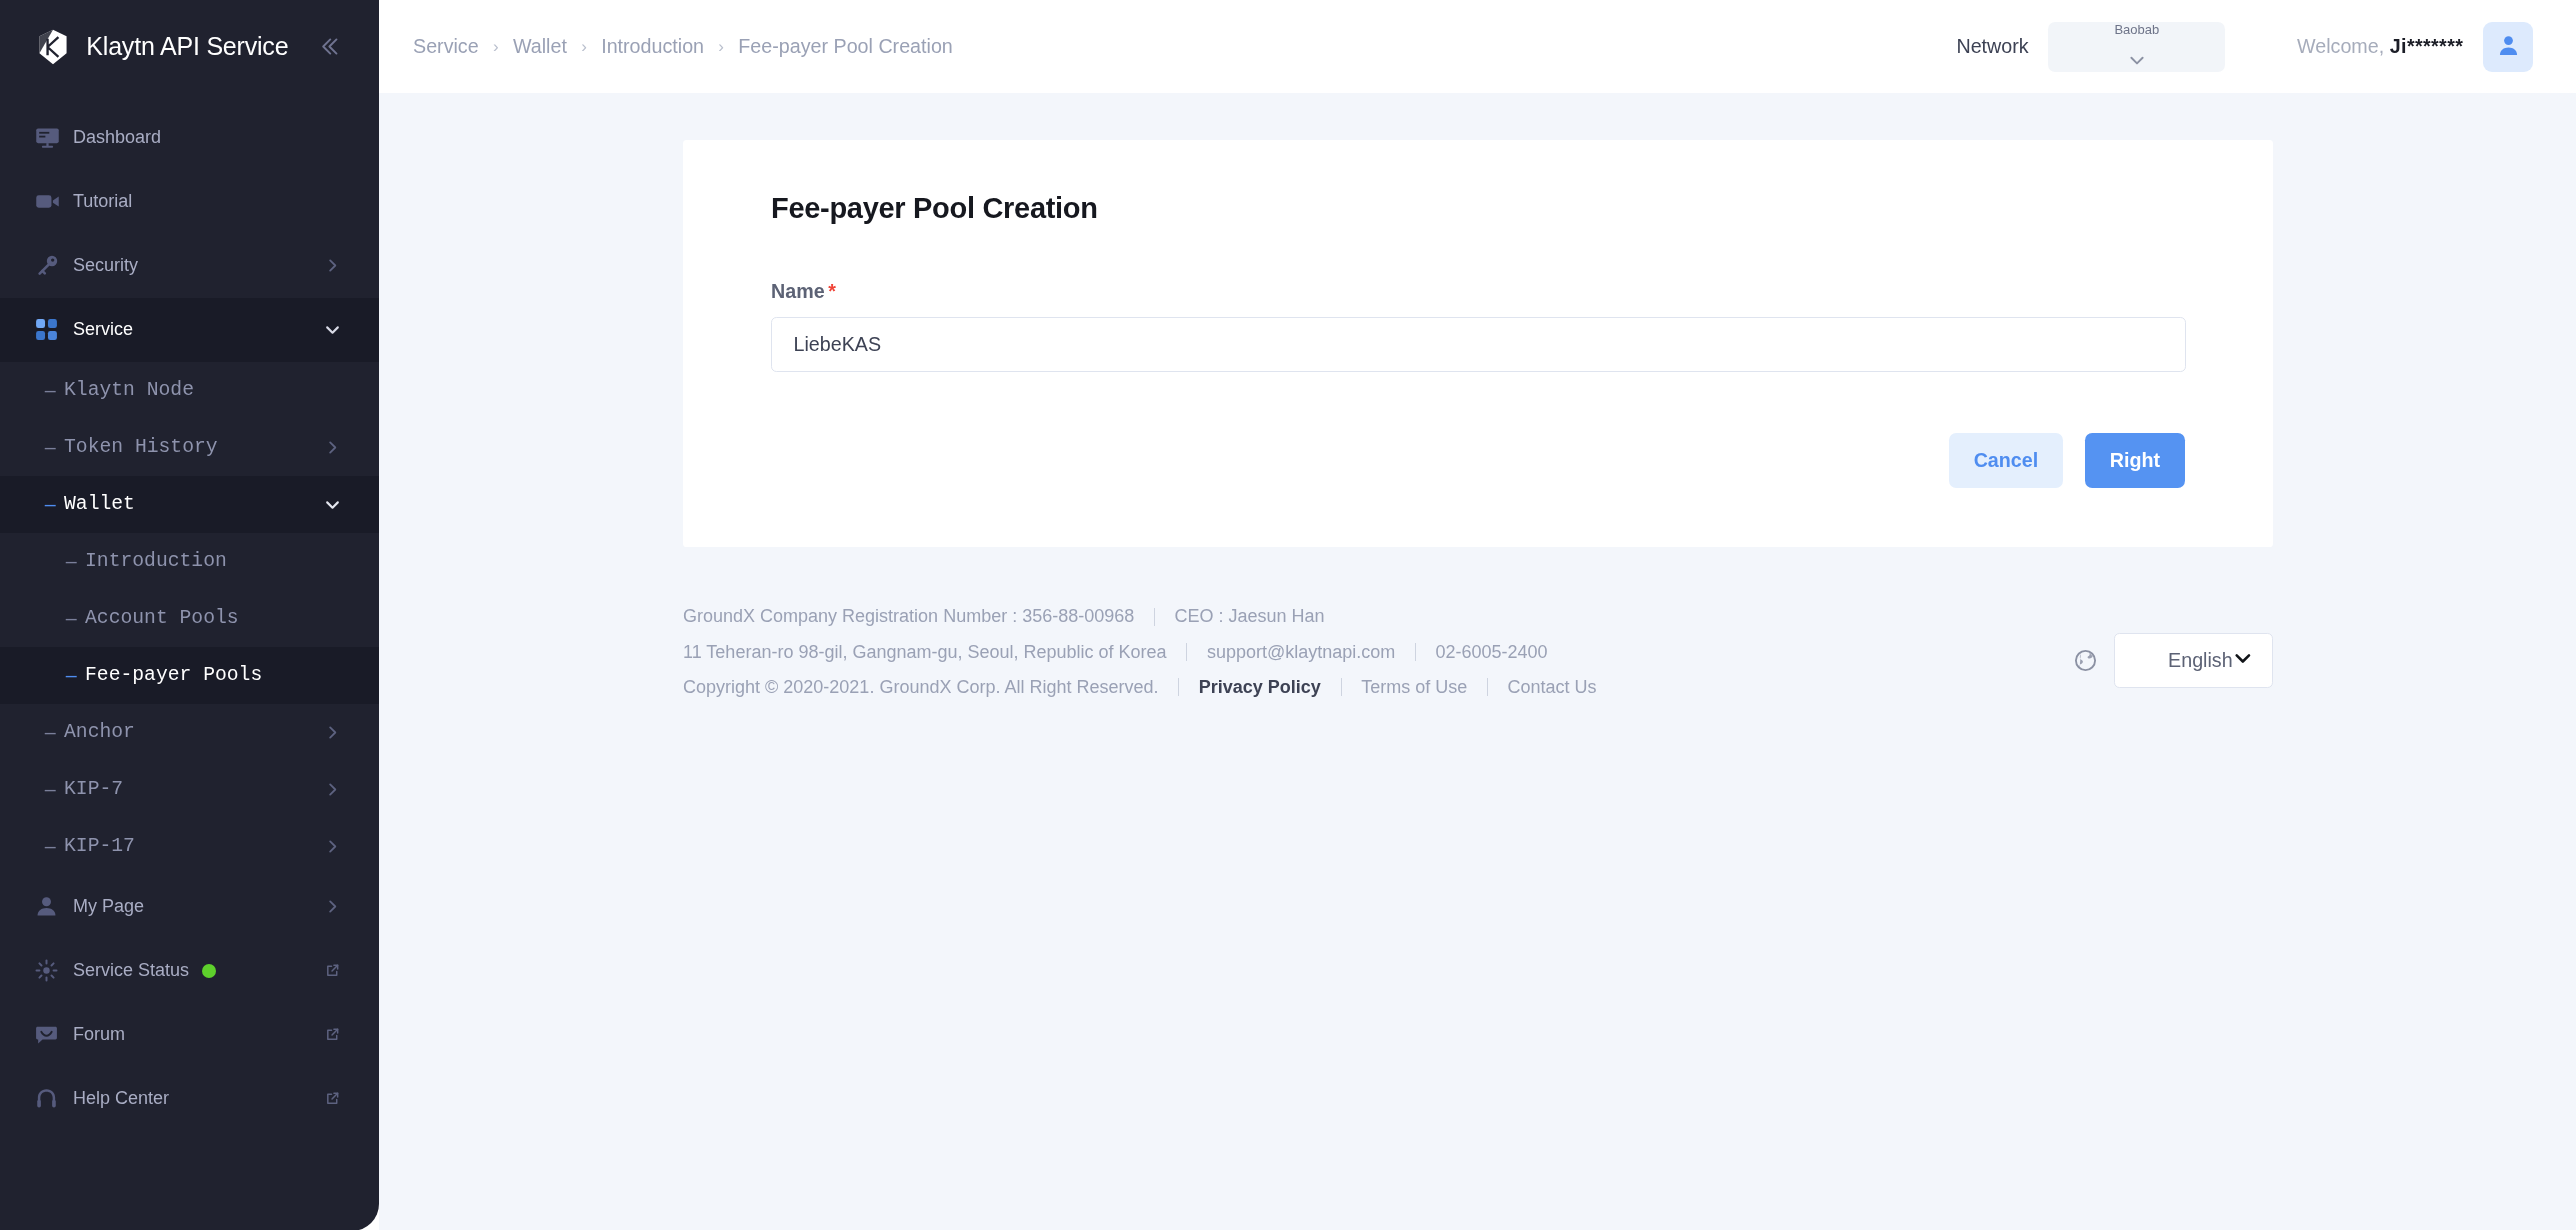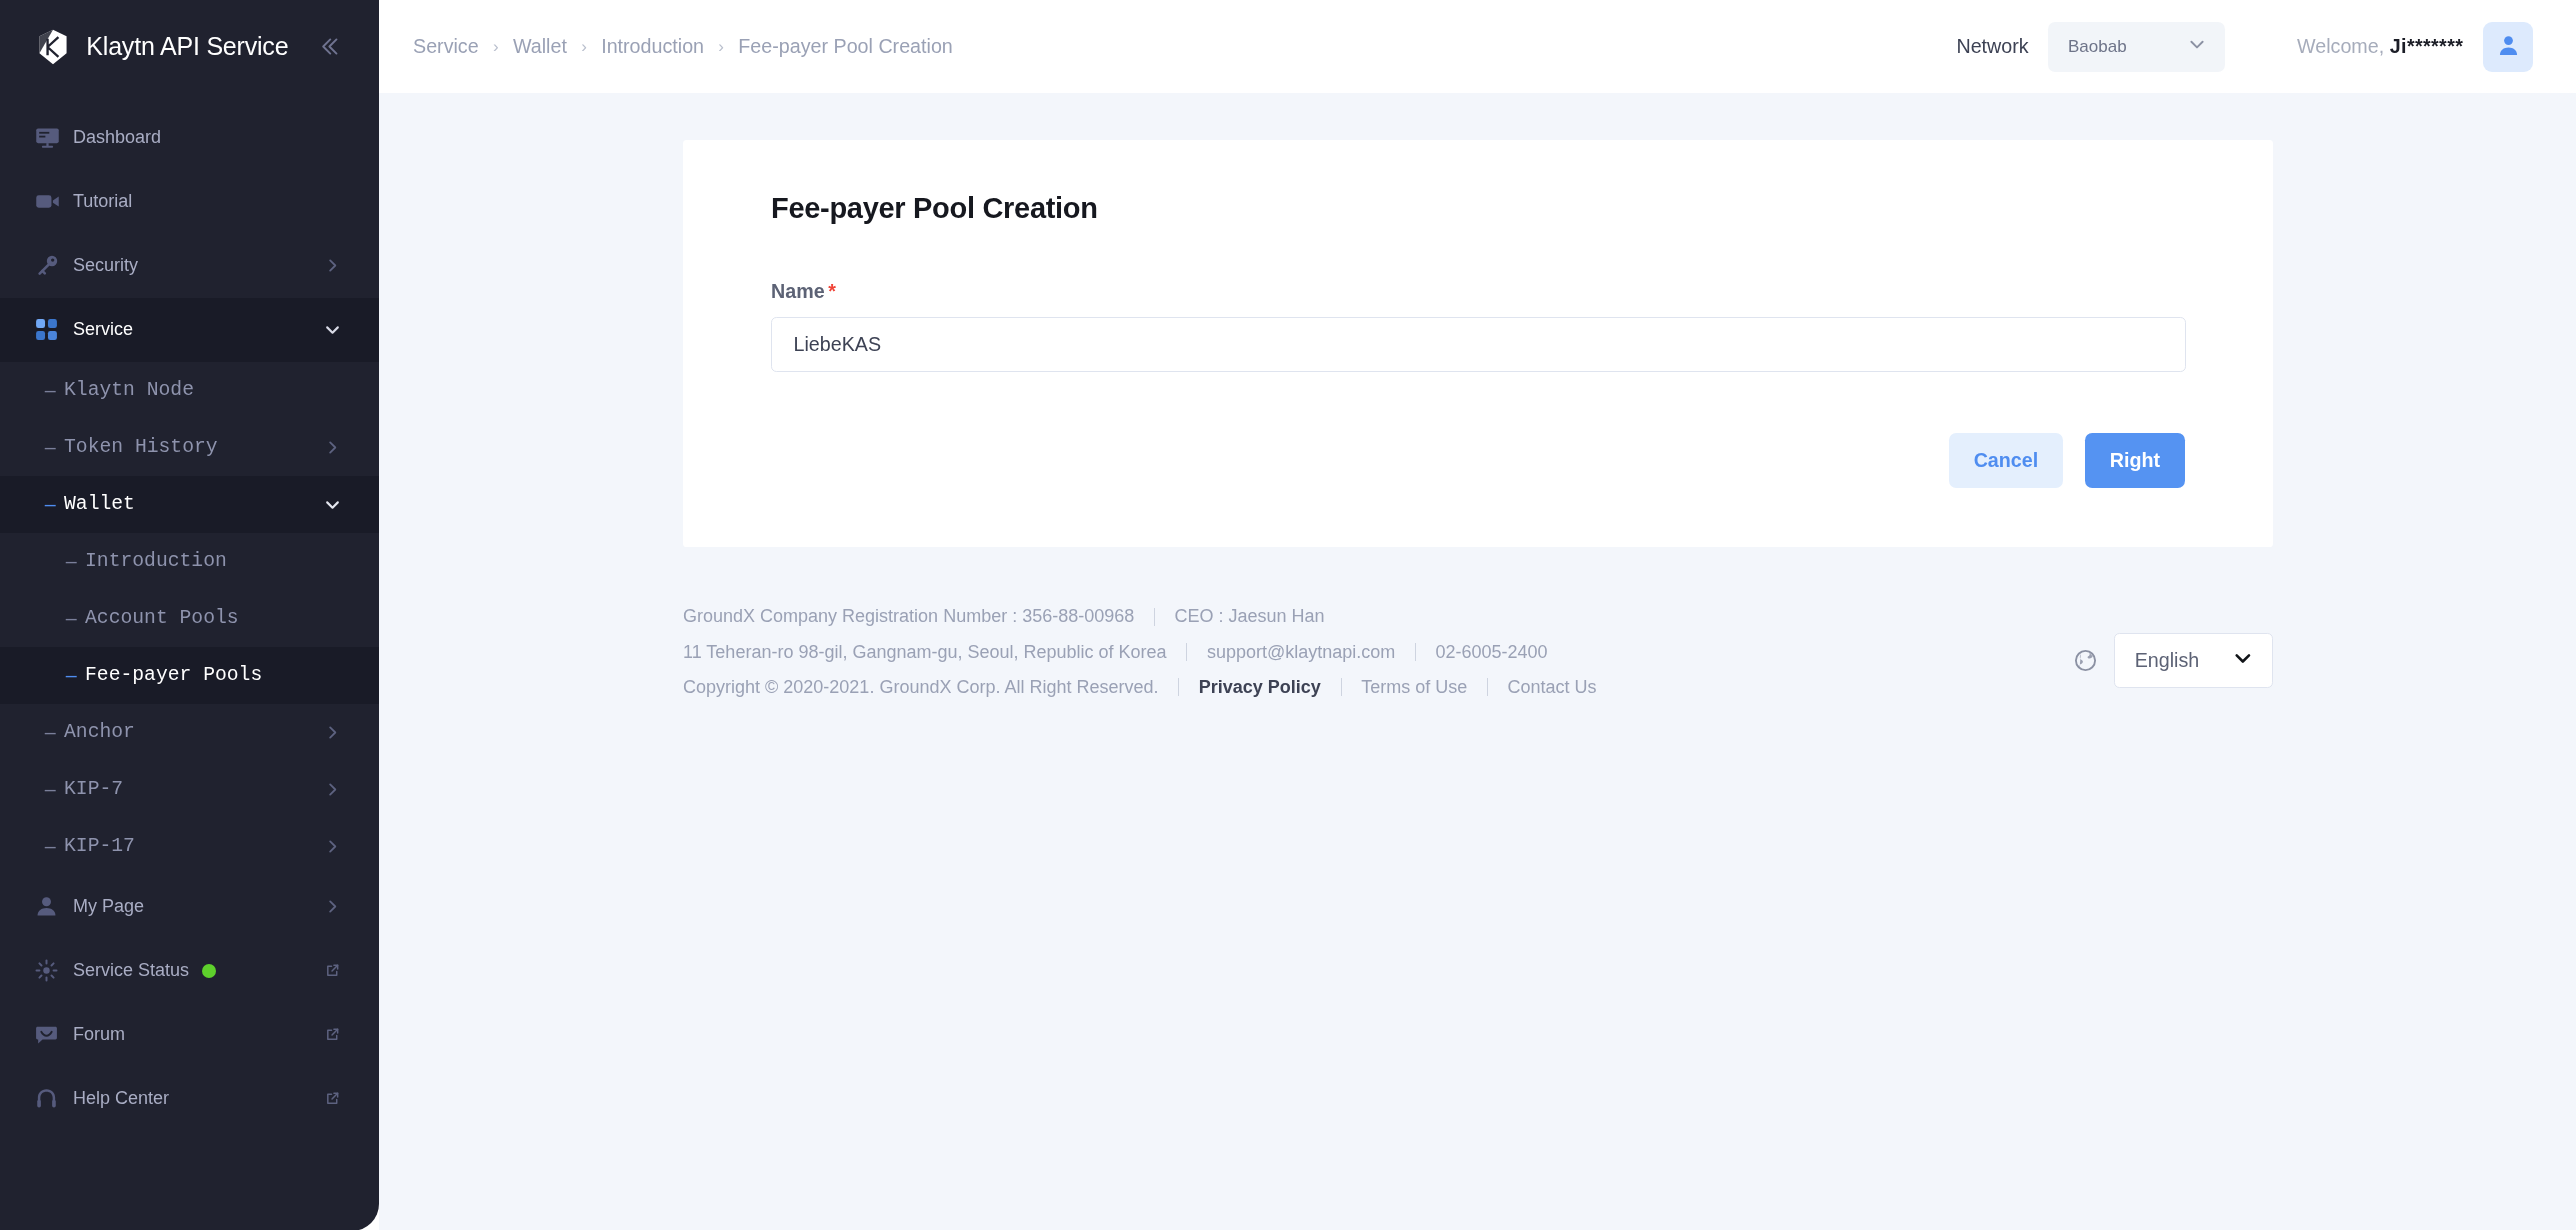--- a/index.html
+++ b/index.html
@@ -142,23 +142,24 @@
   }
   .network-label { font-size: 19.7px; color: #3d4254; }
   .network-select {
     width: 177px; height: 50px;
     background: #f2f5f9;
     border-radius: 7.2px;
     display: flex;
     align-items: center;
     justify-content: space-between;
     padding: 0 19.7px;
-    font-size: 17px;
+    font-size: 13px;
     color: #6e7489;
     cursor: pointer;
+    flex-direction: column;
   }
   .welcome {
     font-size: 19.7px;
     color: #a6acbb;
     margin-left: 52px;
     white-space: nowrap;
   }
   .welcome b { color: #1b1d26; font-weight: 700; letter-spacing: 0.4px; }
   .avatar {
     width: 50px; height: 50px;
@@ -260,21 +261,21 @@
     padding-top: 27px;
   }
   .globe-icon { color: #8b91a3; display: flex; }
   .lang-select {
     width: 159px; height: 55px;
     border: 0.9px solid #dfe4ef;
     border-radius: 5.4px;
     background: #fff;
     display: flex;
     align-items: center;
-    justify-content: space-between;
+    justify-content: flex-end;
     padding: 0 19.7px;
     font-size: 19.7px;
     color: #5c6275;
     cursor: pointer;
   }
 </style>
 </head>
 <body>
 
 <div id="app">

